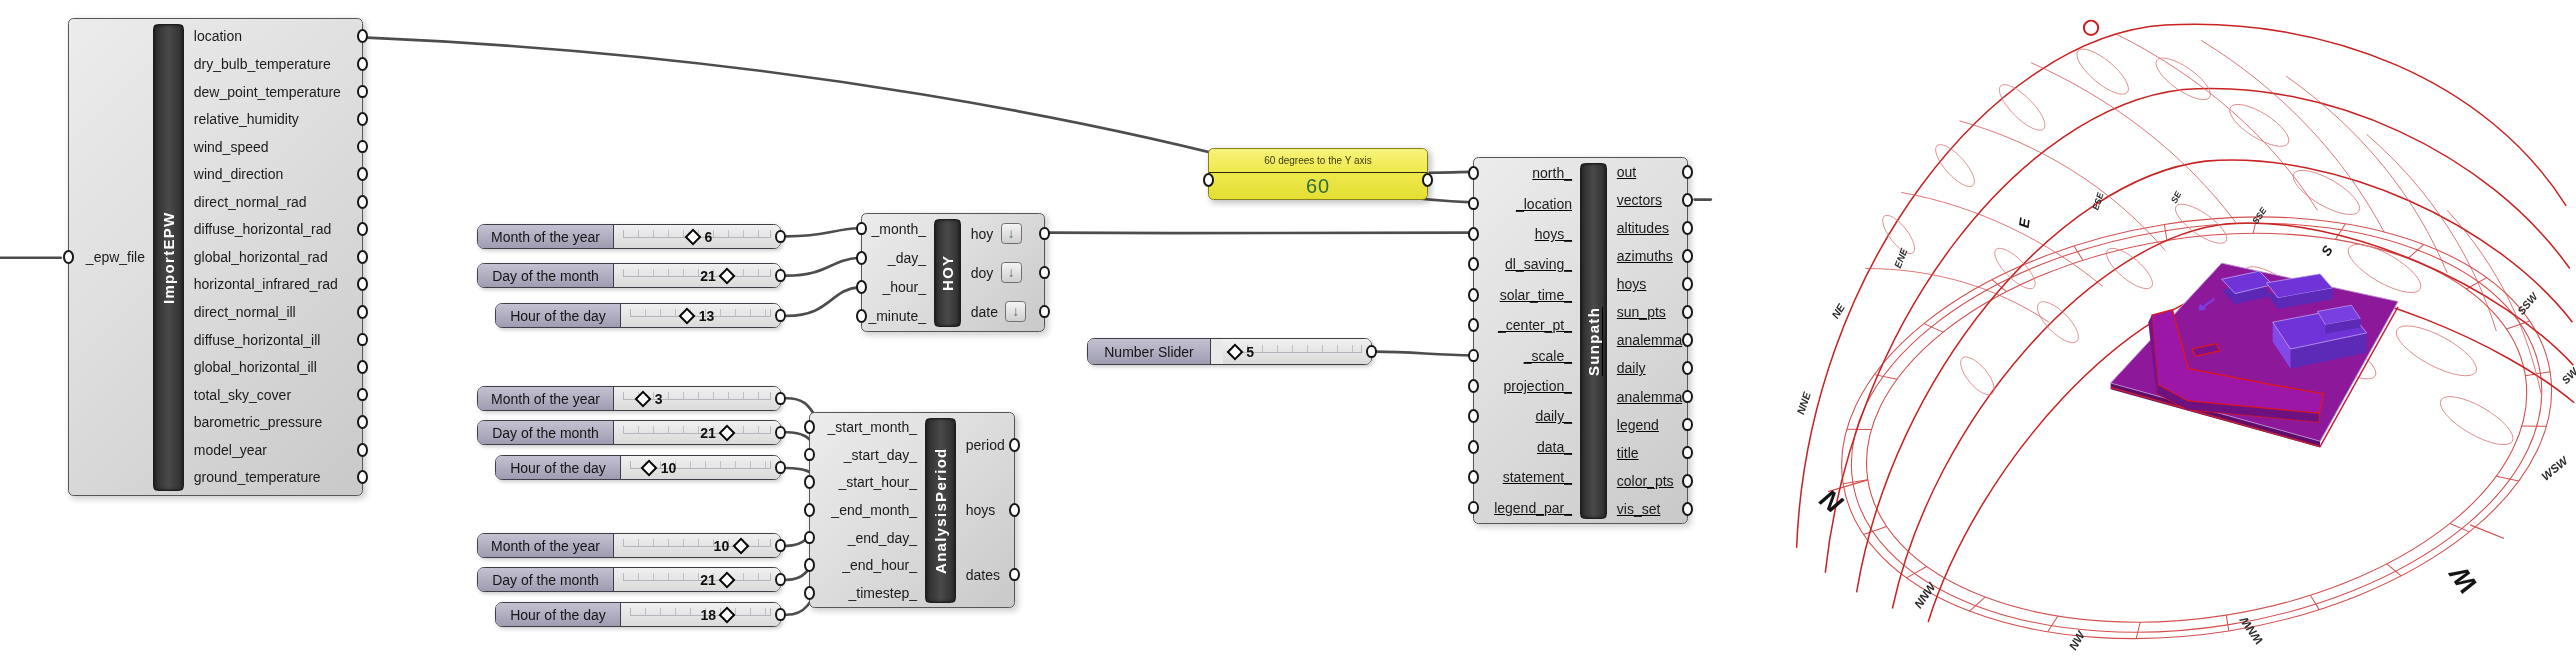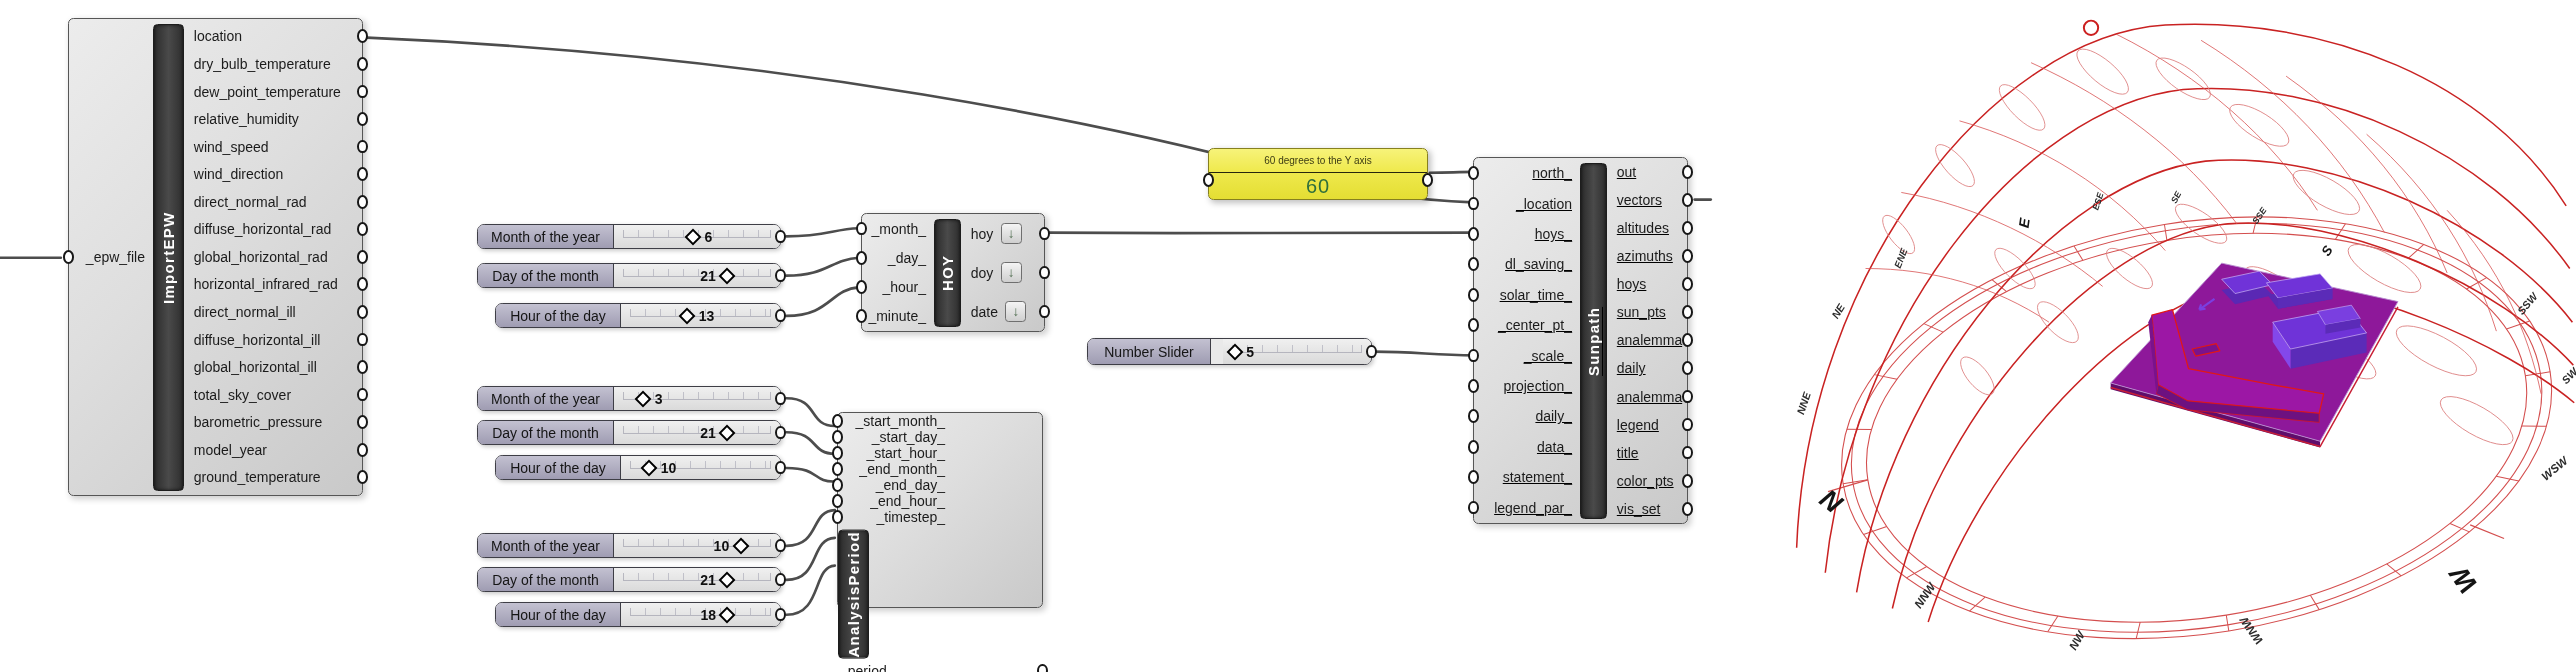--- a/index.html
+++ b/index.html
@@ -202,21 +202,21 @@
           <span class="port"></span>
         </div>
         <div class="prow out">
           <span class="plabel">date</span>
           <span class="dlbtn">↓</span>
           <span class="port"></span>
         </div>
       </div>
   </div>
 
-  <div class="gh-comp" style="left:837px;top:412px;width:206px;height:196px;flex-direction:column;">
+  <div class="gh-comp" style="left:809px;top:412px;width:206px;height:196px;">
     <div class="pcol" style="width:115px">
         <div class="prow in">
           <span class="plabel">_start_month_</span>
           <span class="port"></span>
         </div>
         <div class="prow in">
           <span class="plabel">_start_day_</span>
           <span class="port"></span>
         </div>
         <div class="prow in">

